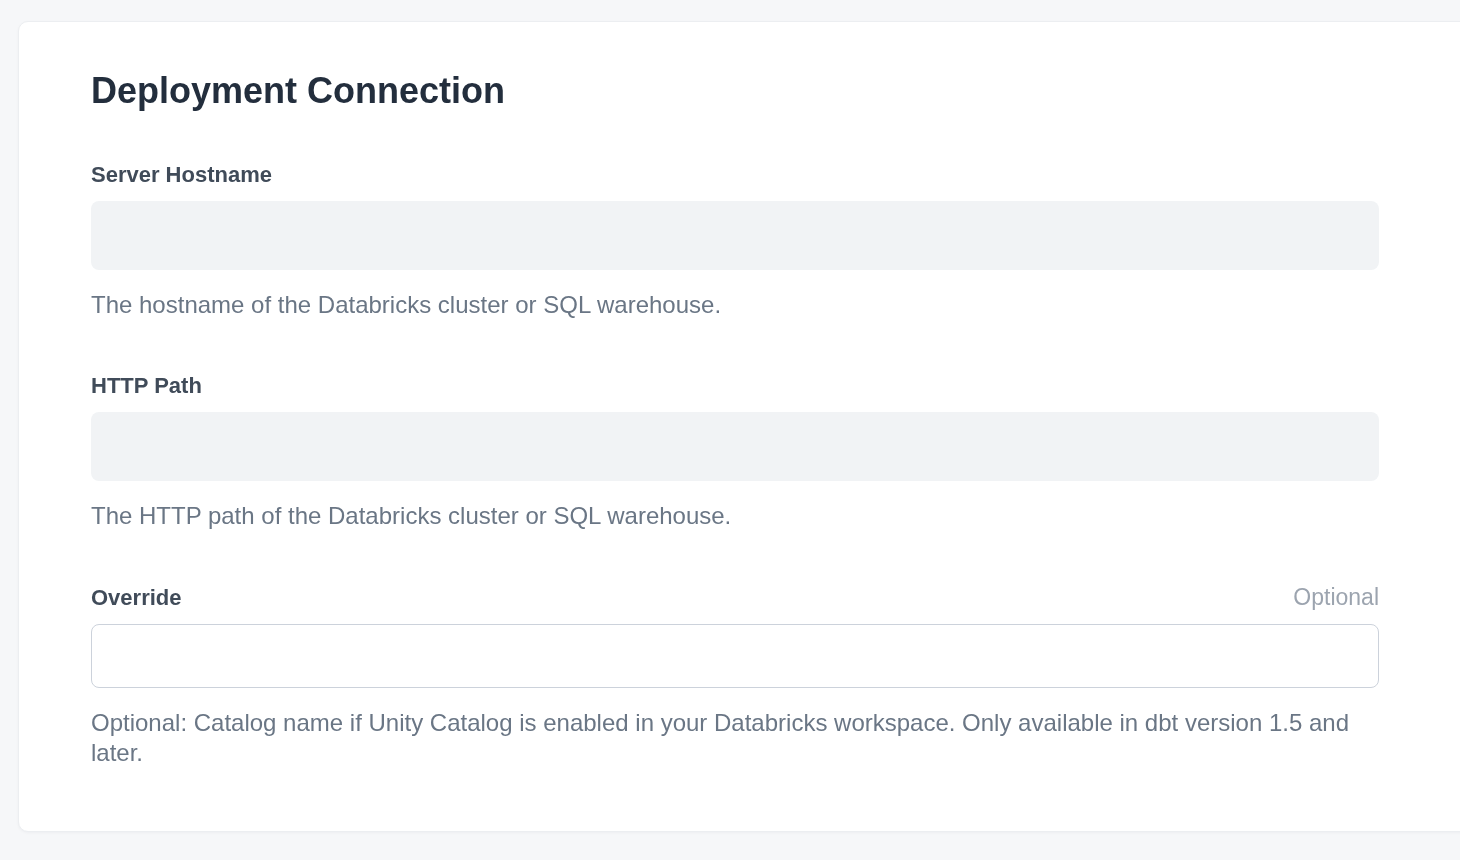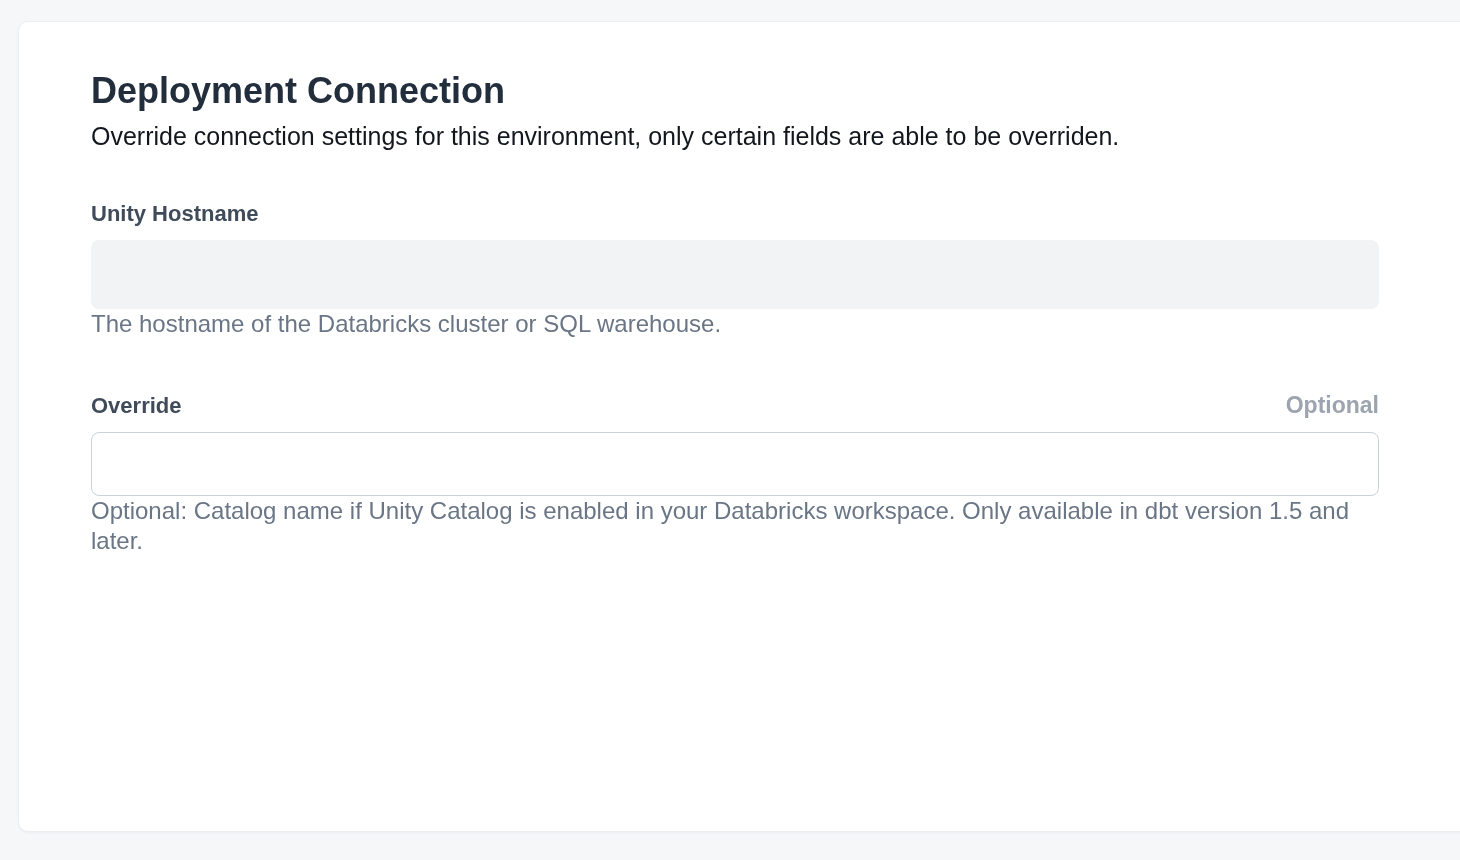--- a/index.html
+++ b/index.html
@@ -58,21 +58,21 @@
     margin-bottom: 12px;
     line-height: 28px;
   }
   .field-label {
     font-size: 22px;
     font-weight: 700;
     color: #404b59;
   }
   .optional-tag {
     font-size: 23px;
-    font-weight: 700;
+    font-weight: 400;
     color: #9ca4af;
   }
   .text-input {
     display: block;
     width: 100%;
     box-sizing: border-box;
     font-family: "Liberation Sans", "DejaVu Sans", sans-serif;
     font-size: 24px;
     color: #12161d;
     padding: 0 24px;
@@ -84,44 +84,51 @@
     border: none;
     border-radius: 8px;
   }
   .text-input.enabled {
     height: 64px;
     background: #ffffff;
     border: 1px solid #ccd2db;
     border-radius: 8px;
   }
   .helper-text {
+    margin-top: 20px;
     font-size: 24px;
     line-height: 30px;
     font-weight: 400;
     color: #6a7685;
   }
 </style>
 </head>
 <body>
 
 <div class="card">
   <div class="card-content">
 
     <h1 class="page-title">Deployment Connection</h1>
 
-    <p class="page-subtitle">Override connection settings for this environment, only certain fields are able to be overriden.</p>
 
     <div class="field-group first">
       <div class="label-row">
-        <span class="field-label">Unity Hostname</span>
+        <span class="field-label">Server Hostname</span>
       </div>
       <input type="text" class="text-input disabled" disabled="" value="" style="">
       <div class="helper-text">The hostname of the Databricks cluster or SQL warehouse.</div>
     </div>
 
+    <div class="field-group">
+      <div class="label-row">
+        <span class="field-label">HTTP Path</span>
+      </div>
+      <input type="text" class="text-input disabled" disabled="" value="" style="">
+      <div class="helper-text">The HTTP path of the Databricks cluster or SQL warehouse.</div>
+    </div>
 
     <div class="field-group">
       <div class="label-row">
         <span class="field-label">Override</span>
         <span class="optional-tag">Optional</span>
       </div>
       <input type="text" class="text-input enabled" value="" style="">
       <div class="helper-text">Optional: Catalog name if Unity Catalog is enabled in your Databricks workspace. Only available in dbt version 1.5 and later.</div>
     </div>
 

